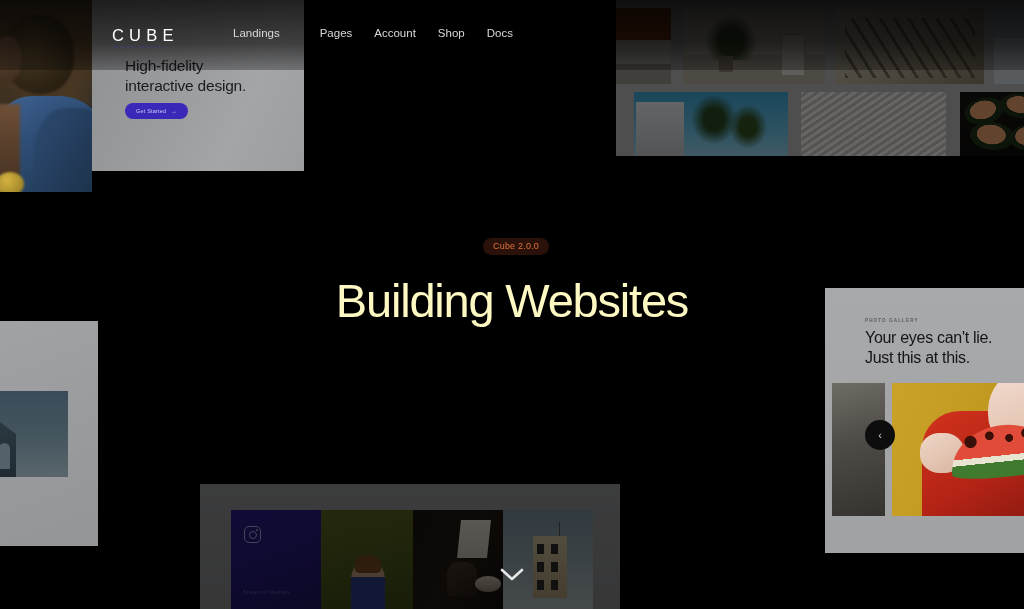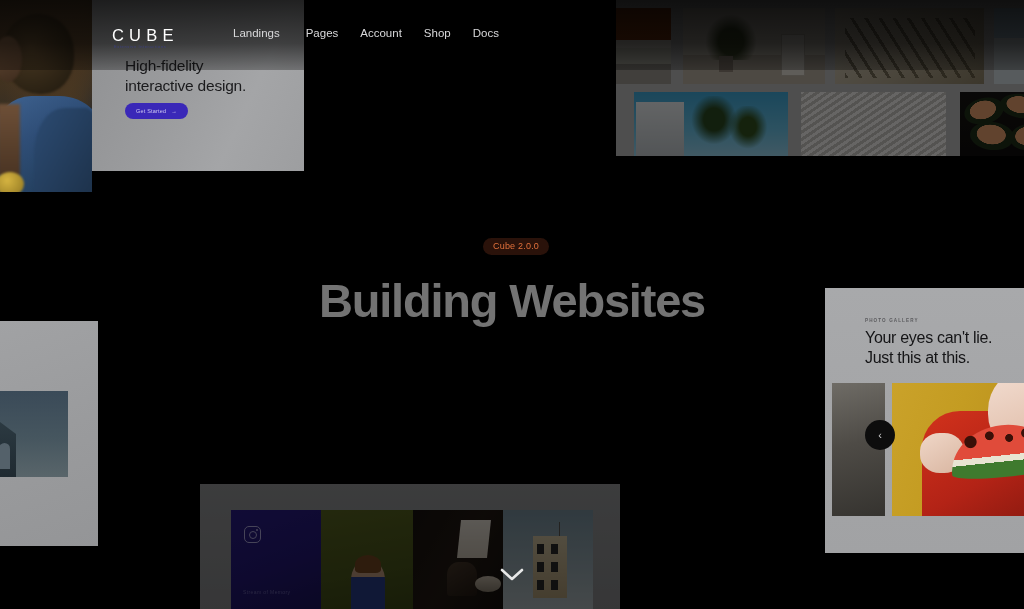--- a/index.html
+++ b/index.html
@@ -153,22 +153,22 @@
   #grid-scrim{ position:absolute; inset:0; background:rgba(0,0,0,.58); pointer-events:none; }
 
   
   #version-badge{
     position:absolute; left:483px; top:238px;
     padding:3px 10px 4px; border-radius:12px;
     background:#2a120a; color:#e0703b; font-size:9px; letter-spacing:.2px;
   }
   #main-heading{
     position:absolute; left:0; top:276px; width:1024px;
-    text-align:center; color:#737373;
-    font-size:47px; line-height:1.08; font-weight:700; letter-spacing:-1.2px;
+    text-align:center; color:#fef9c3;
+    font-size:47px; line-height:1.08; font-weight:400; letter-spacing:-1.2px;
   }
   #main-heading .line2{ display:block; }
 
   
   #ny-card{
     position:absolute; left:-98px; top:321px; width:196px; height:225px;
     background:linear-gradient(160deg,#a3a4a6 0%,#9a9b9d 55%,#949597 100%);
     overflow:hidden;
   }
   #ny-photo{
@@ -380,21 +380,21 @@
     </div>
     <div id="grid-scrim"></div>
   </div>
 
   <div id="topbar-scrim"></div>
 
   <div id="navbar">
     <div id="brand">CUBE</div>
     <div id="brand-sub">Extensive Interactions</div>
     <nav id="nav-links">
-      <a href="#" style="padding-right:26px">Landings</a>
+      <a href="#" style="padding-right:40px">Landings</a>
       <a href="#" style="padding-right:22px">Pages</a>
       <a href="#" style="padding-right:22px">Account</a>
       <a href="#" style="padding-right:22px">Shop</a>
       <a href="#">Docs</a>
     </nav>
   </div>
 
   <div id="version-badge">Cube 2.0.0</div>
   <h1 id="main-heading">
     <span>Building Websites</span>

